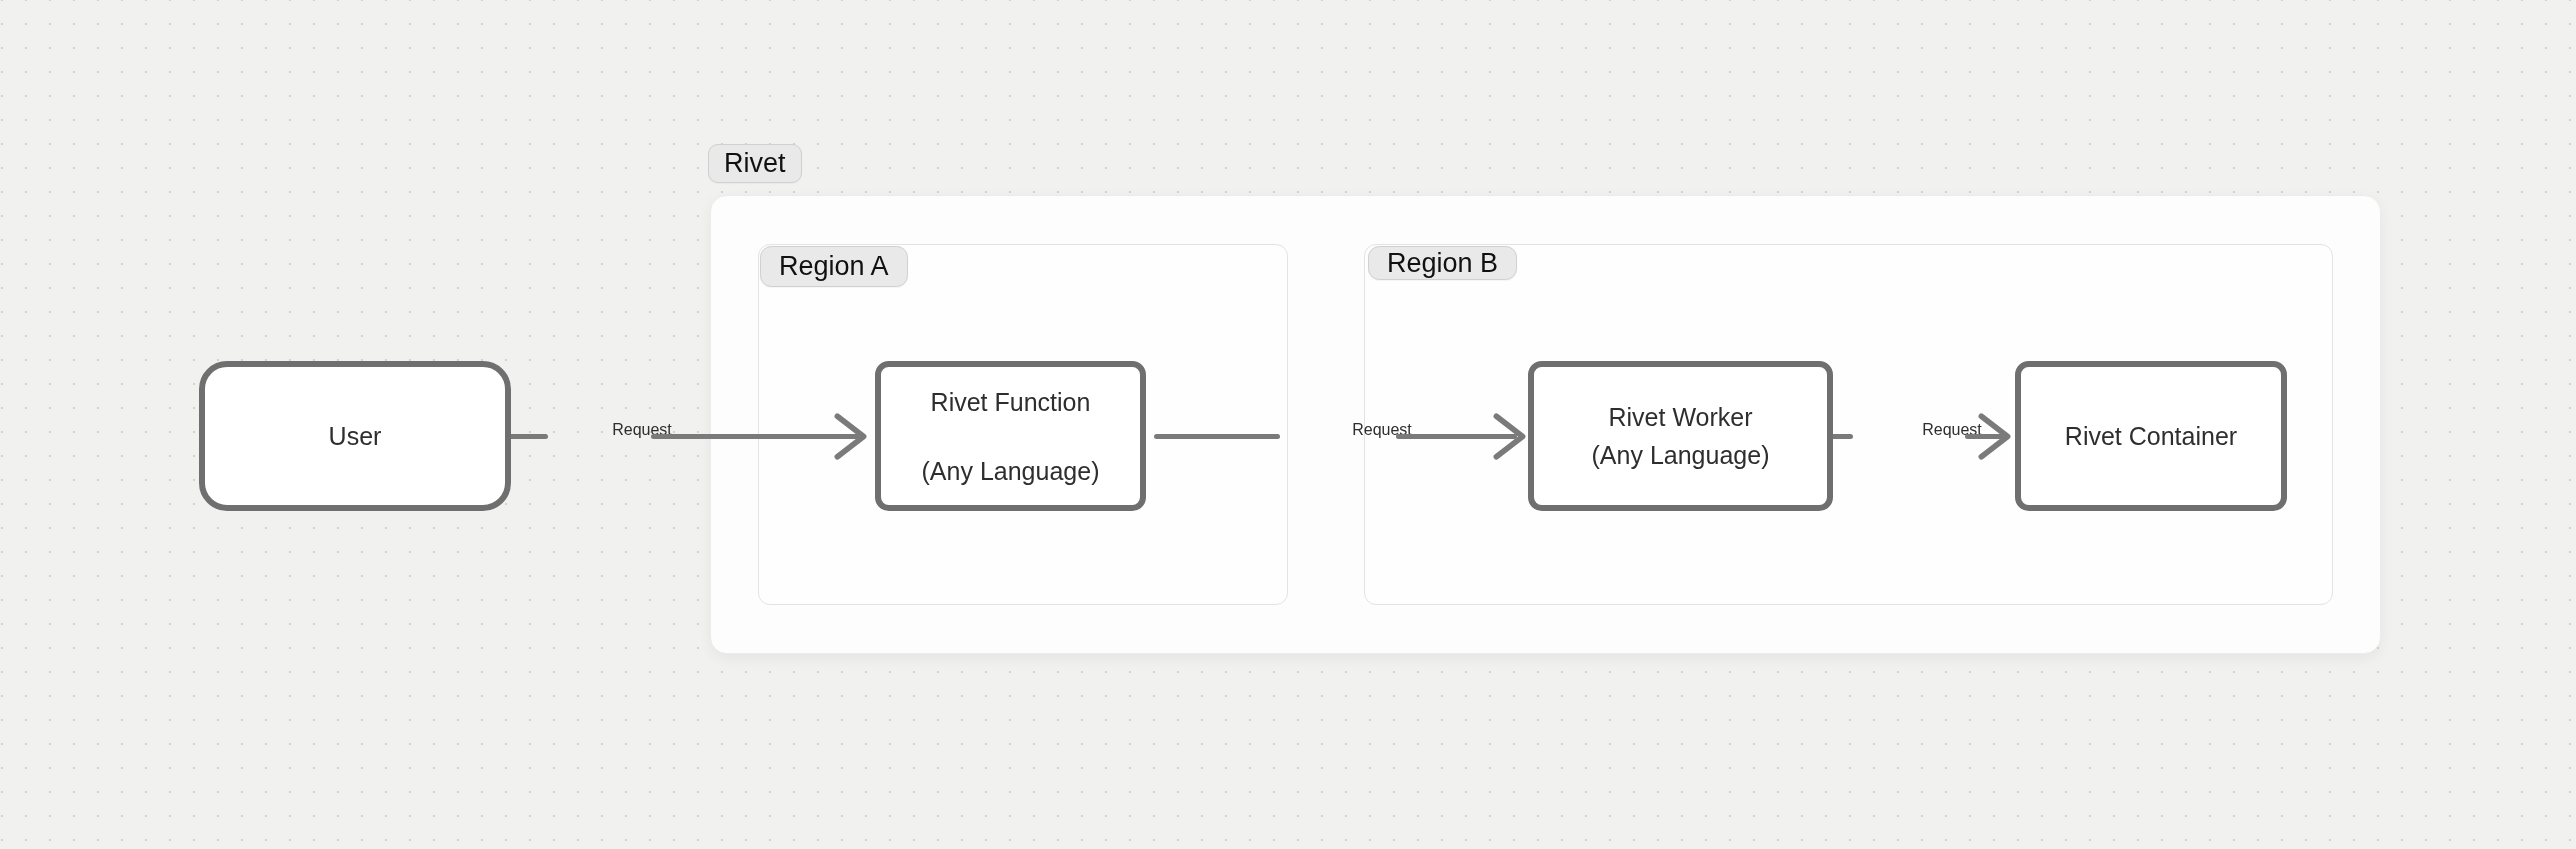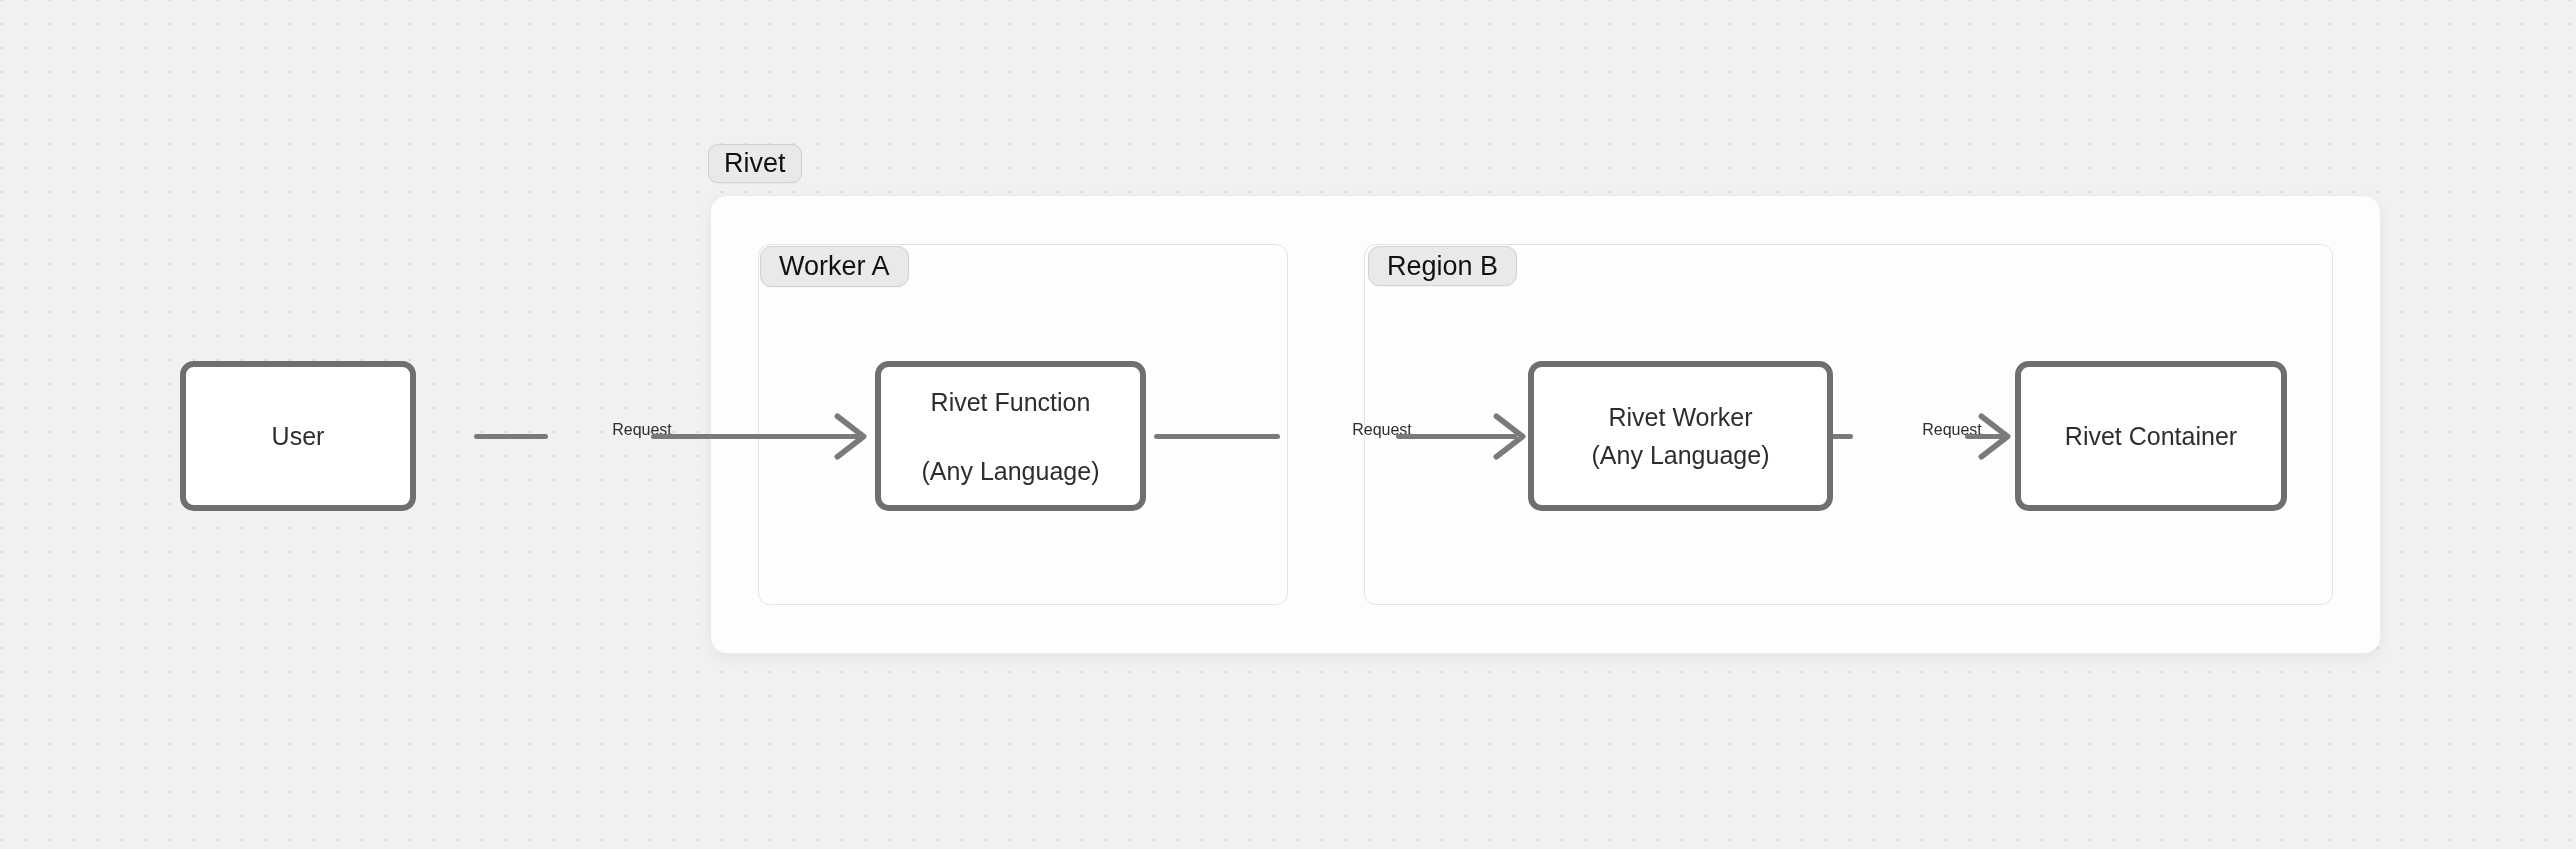--- a/index.html
+++ b/index.html
@@ -33,29 +33,29 @@
   .region-a{left:758px;width:530px;}
   .region-b{left:1364px;width:969px;}
   .badge{
     position:absolute;display:flex;align-items:center;justify-content:center;
     background:var(--badge-bg);border:1.1px solid var(--badge-border);
     color:var(--badge-text);font-size:27px;white-space:nowrap;z-index:3;
     box-shadow:0 0.8px 1.5px rgba(0,0,0,0.04);
   }
   .badge-rivet{left:708px;top:144px;height:39px;padding:16px 15px;border-radius:10px;}
   .badge-region-a{left:760px;top:246px;height:41px;padding:0 18px;border-radius:11.4px;}
-  .badge-region-b{left:1368px;top:246px;height:40px;padding:0 18px;border-radius:11.4px;}
+  .badge-region-b{left:1368px;top:246px;height:34px;padding:0 18px;border-radius:11.4px;}
   .node{
     position:absolute;top:361px;height:150px;
     background:var(--node-bg);border:6px solid var(--node-border);
     border-radius:13.7px;z-index:5;
     display:flex;flex-direction:column;align-items:center;justify-content:center;
     color:var(--node-text);font-size:25px;line-height:38px;text-align:center;
   }
-  .node-user{left:180px;width:236px;}
+  .node-user{left:199px;width:312px;border-radius:28px;}
   .node-function{left:875px;width:271px;gap:31px;}
   .node-worker{left:1528px;width:305px;}
   .node-container{left:2015px;width:272px;justify-content:center;}
   .edge{position:absolute;top:410px;height:53px;z-index:4;}
   .edge-1{left:474px;width:394px;}
   .edge-2{left:1154px;width:372px;}
   .edge-3{left:1808px;width:205px;}
   .edge .seg{
     position:absolute;top:24px;height:5.3px;border-radius:3px;
     background:var(--arrow);
@@ -86,21 +86,21 @@
 
   <div class="group-container"></div>
 
   <div class="region region-a"></div>
   <div class="region region-b"></div>
 
   <div class="badge badge-rivet">
     <span>Rivet</span>
   </div>
   <div class="badge badge-region-a">
-    <span>Worker A</span>
+    <span>Region A</span>
   </div>
   <div class="badge badge-region-b">
     <span>Region B</span>
   </div>
 
   <div class="edge edge-1">
     <div class="seg seg-a"></div>
     <span class="edge-label">Request</span>
     <div class="seg seg-b"></div>
     <svg class="chevron" viewBox="0 0 44 64">

